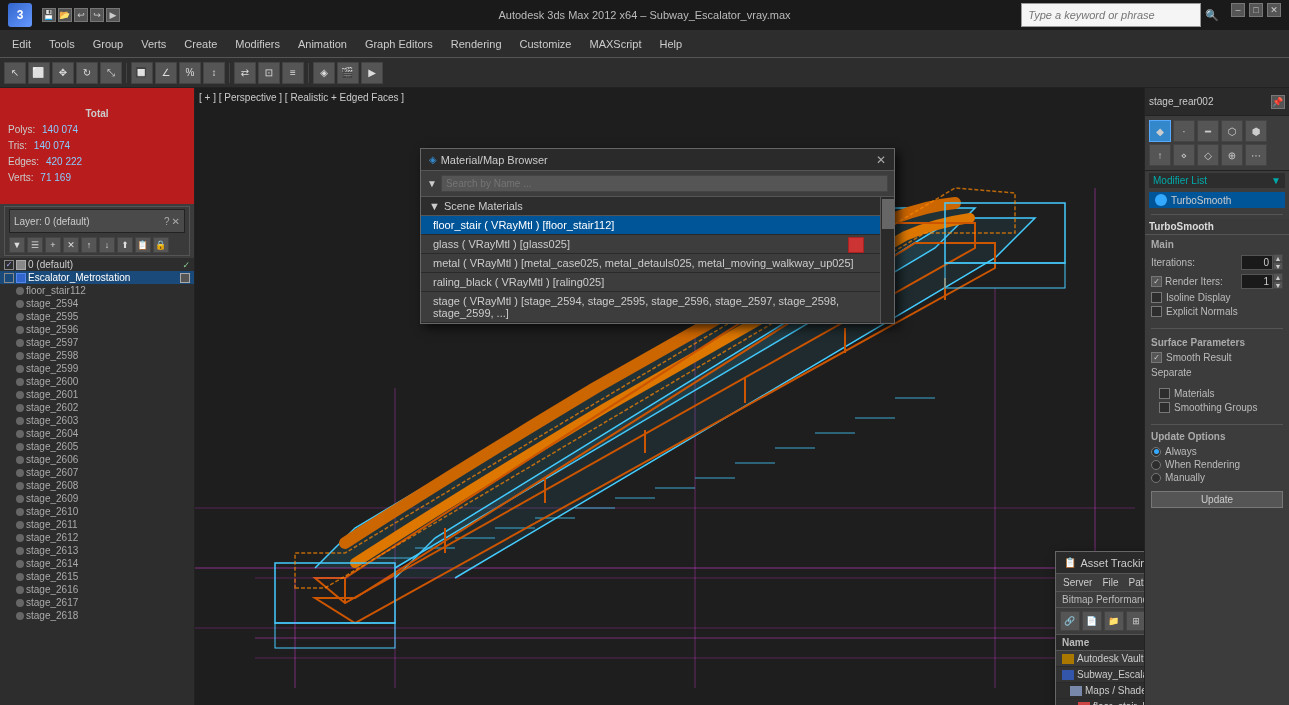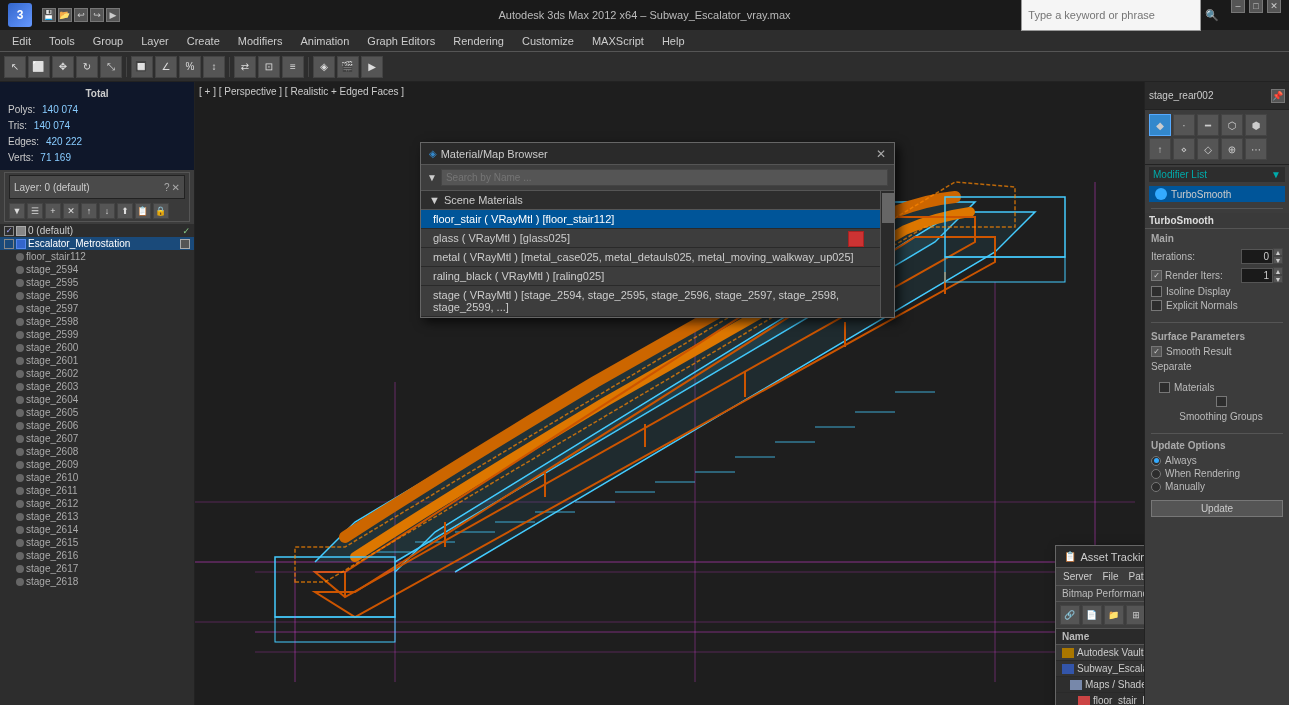--- a/index.html
+++ b/index.html
@@ -6,31 +6,31 @@
     body { width: 1289px; height: 705px; overflow: hidden; background: #3a3a3a; font-family: 'Arial', sans-serif; font-size: 11px; color: #ccc; }
 
     
     #titlebar { height: 30px; background: #1a1a1a; display: flex; align-items: center; justify-content: space-between; padding: 0 8px; }
     #titlebar-left { display: flex; align-items: center; gap: 4px; }
     #titlebar-title { color: #bbb; font-size: 11px; flex: 1; text-align: center; position: absolute; left: 0; right: 0; pointer-events: none; }
     #titlebar-controls { display: flex; gap: 4px; }
     .tb-btn { width: 14px; height: 14px; background: #555; border: 1px solid #777; cursor: pointer; font-size: 9px; display: flex; align-items: center; justify-content: center; color: #ccc; }
 
     
-    #menubar { height: 22px; background: #2d2d2d; display: flex; align-items: center; padding: 0 4px; gap: 2px; border-bottom: 1px solid #555; }
+    #menubar { height: 28px; background: #2d2d2d; display: flex; align-items: center; padding: 0 4px; gap: 2px; border-bottom: 1px solid #555; }
     .menu-item { padding: 2px 8px; cursor: pointer; color: #ccc; font-size: 11px; }
 
     
     #main { display: flex; width: 1289px; height: 653px; position: relative; }
 
     
     #left-panel { width: 195px; background: #3c3c3c; border-right: 1px solid #222; display: flex; flex-direction: column; }
 
     
-    #stats { padding: 4px 8px; background: #0f172a; font-size: 10px; color: #ccc; line-height: 16px; }
+    #stats { padding: 18px 8px; background: #b91c1c; font-size: 10px; color: #ccc; line-height: 16px; }
 
     
     #layer-selector { height: 24px; background: #4a4a4a; border: 1px solid #222; margin: 2px 4px; display: flex; align-items: center; justify-content: space-between; padding: 0 4px; }
     .layer-toolbar { display: flex; gap: 2px; padding: 2px 4px; flex-wrap: wrap; }
     .layer-tool-btn { width: 16px; height: 16px; background: #555; border: 1px solid #444; cursor: pointer; font-size: 9px; display: flex; align-items: center; justify-content: center; color: #ddd; }
 
     
     #layer-list { flex: 1; overflow-y: auto; background: #2d2d2d; }
     .layer-item { padding: 1px 4px; cursor: pointer; display: flex; align-items: center; gap: 2px; font-size: 10px; color: #ccc; }
     .layer-item.active { background: #1a4a7a; color: white; }
@@ -140,34 +140,34 @@
       <div class="tb-btn" title="Save">💾</div>
       <div class="tb-btn">📂</div>
       <div class="tb-btn">↩</div>
       <div class="tb-btn">↪</div>
       <div class="tb-btn">▶</div>
     </div>
   </div>
   <div id="titlebar-title">Autodesk 3ds Max 2012 x64 – Subway_Escalator_vray.max</div>
   <div id="titlebar-controls">
     <div style="position:relative;display:flex;align-items:center;gap:4px;margin-right:8px;">
-      <input type="text" style="width: 180px; height: 32px; background: rgb(245, 245, 245); border: 1px solid rgb(153, 153, 153); padding: 2px 6px; font-size: 11px; color: rgb(51, 51, 51);" placeholder="Type a keyword or phrase">
+      <input type="text" style="width: 180px; height: 24px; background: rgb(245, 245, 245); border: 1px solid rgb(153, 153, 153); padding: 2px 6px; font-size: 11px; color: rgb(51, 51, 51); font-style: italic;" placeholder="Type a keyword or phrase">
       <span>🔍</span>
     </div>
     <div class="tb-btn">–</div>
     <div class="tb-btn">□</div>
     <div class="tb-btn">✕</div>
   </div>
 </div>
 
 <div id="menubar">
   <div class="menu-item">Edit</div>
   <div class="menu-item">Tools</div>
   <div class="menu-item">Group</div>
-  <div class="menu-item">Layer</div>
+  <div class="menu-item">Verts</div>
   <div class="menu-item">Create</div>
   <div class="menu-item">Modifiers</div>
   <div class="menu-item">Animation</div>
   <div class="menu-item">Graph Editors</div>
   <div class="menu-item">Rendering</div>
   <div class="menu-item">Customize</div>
   <div class="menu-item">MAXScript</div>
   <div class="menu-item">Help</div>
 </div>
 
@@ -646,21 +646,21 @@
 
       <div style="margin-bottom:10px;">
         <span class="prop-label">Separate</span>
       </div>
 
       <div class="checkbox-row" style="padding-left:8px;">
         <div class="prop-checkbox"></div>
         <span class="prop-label">Materials</span>
       </div>
 
-      <div class="checkbox-row" style="padding-left:8px;flex-direction:column;">
+      <div class="checkbox-row" style="padding-left:8px;">
         <div class="prop-checkbox"></div>
         <span class="prop-label">Smoothing Groups</span>
       </div>
     </div>
 
     <div class="section-divider"></div>
 
     <div class="radio-group">
       <div class="props-title">Update Options</div>
 

